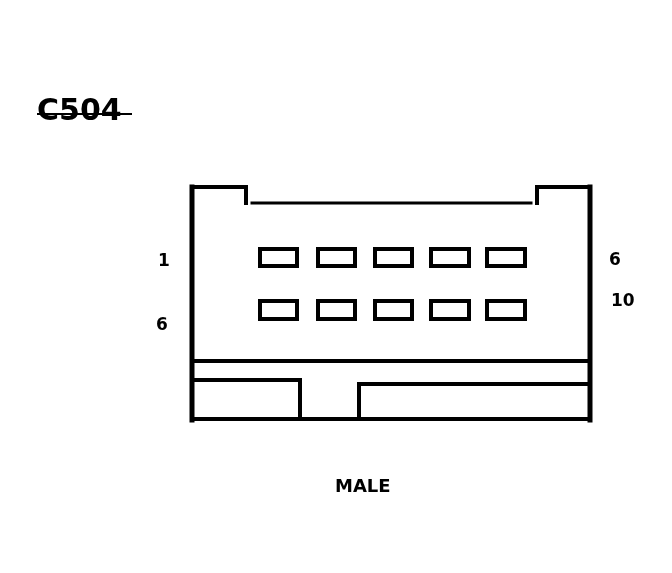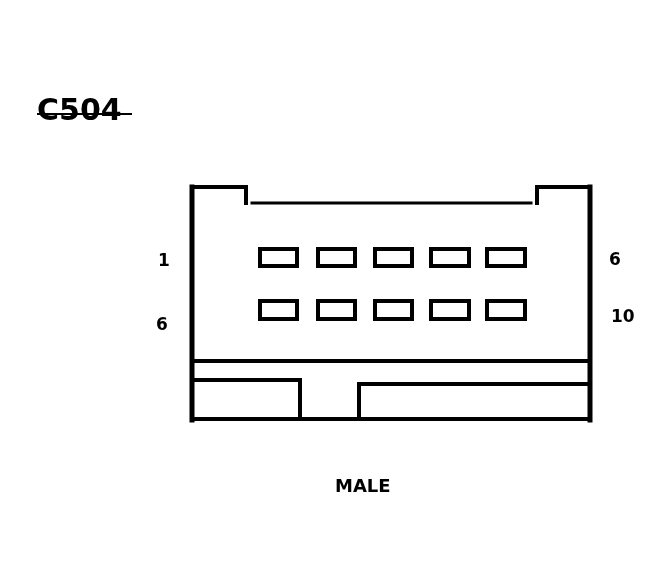--- a/index.html
+++ b/index.html
@@ -51,15 +51,15 @@
       <rect x="375" y="301" width="37" height="18"></rect>
       <rect x="431" y="301" width="38" height="18"></rect>
       <rect x="487" y="301" width="38" height="18"></rect>
     </g>
   </g>
 </svg>
 
 <div class="pin-label" style="left:158px; top:250px;">1</div>
 <div class="pin-label" style="left:156px; top:314px;">6</div>
 <div class="pin-label" style="left:609px; top:249px;">6</div>
-<div class="pin-label" style="left:611px; top:306px;">10</div>
+<div class="pin-label" style="left:611px; top:290px;">10</div>
 
 <div class="gender">MALE</div>
 
 </body></html>

